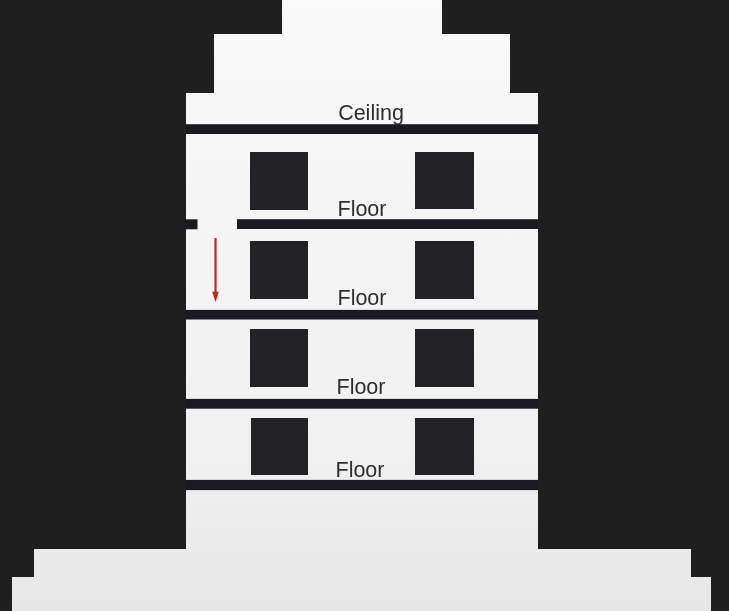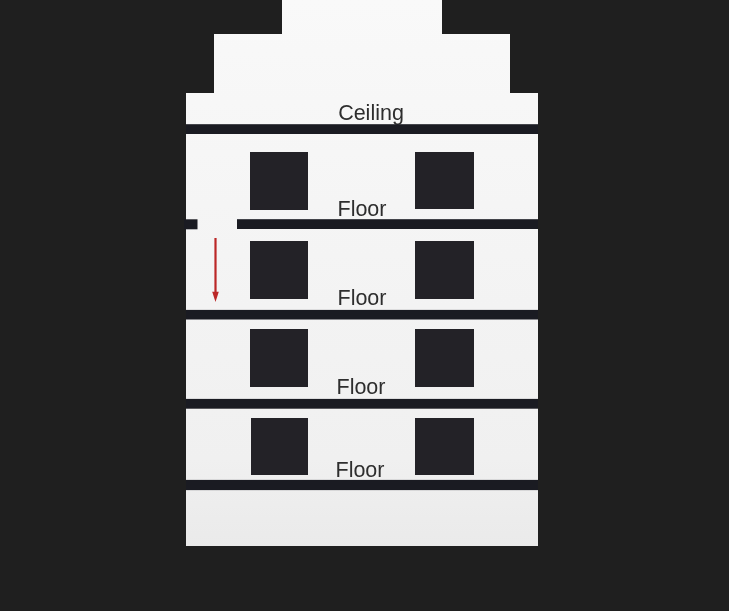--- a/index.html
+++ b/index.html
@@ -1,16 +1,16 @@
 <!DOCTYPE html>
 <html><head>
 <meta charset="utf-8">
 <style>
   html,body{margin:0;padding:0;background:#1f1f1f;}
-  #stage{position:relative;width:729px;height:546px;overflow:hidden;background:#1f1f1f;}
+  #stage{position:relative;width:729px;height:611px;overflow:hidden;background:#1f1f1f;}
   svg{display:block;}
   text{font-family:"Liberation Sans",sans-serif;fill:#2e2e2e;}
 </style>
 </head>
 <body>
 <div id="stage">
 <svg width="729" height="611" viewBox="0 0 729 611" xmlns="http://www.w3.org/2000/svg">
   <defs>
     <linearGradient id="bldg" x1="0" y1="0" x2="0" y2="1">
       <stop offset="0" stop-color="#f9f9f9"></stop>

